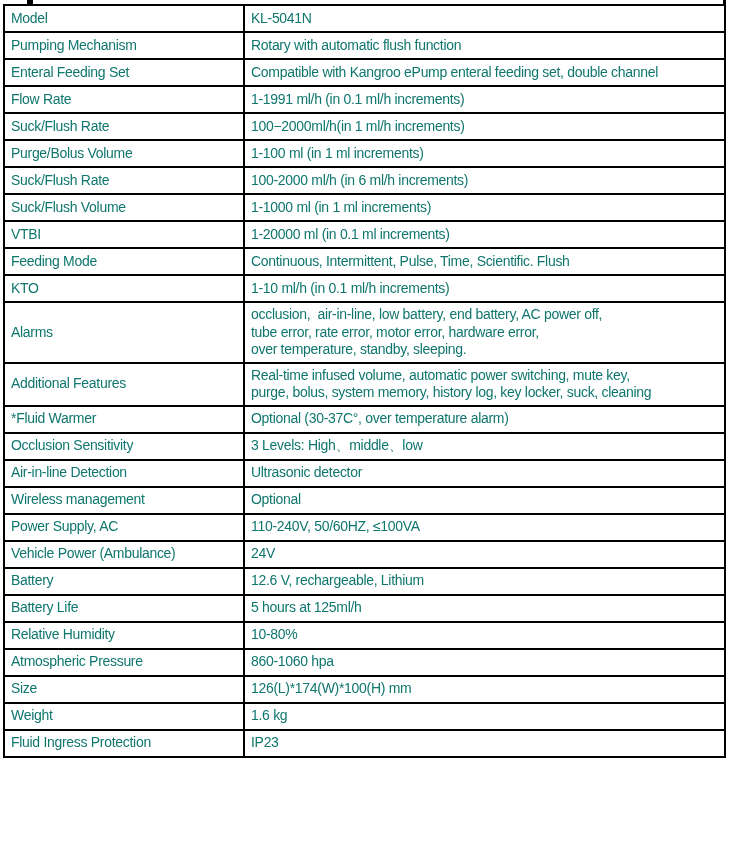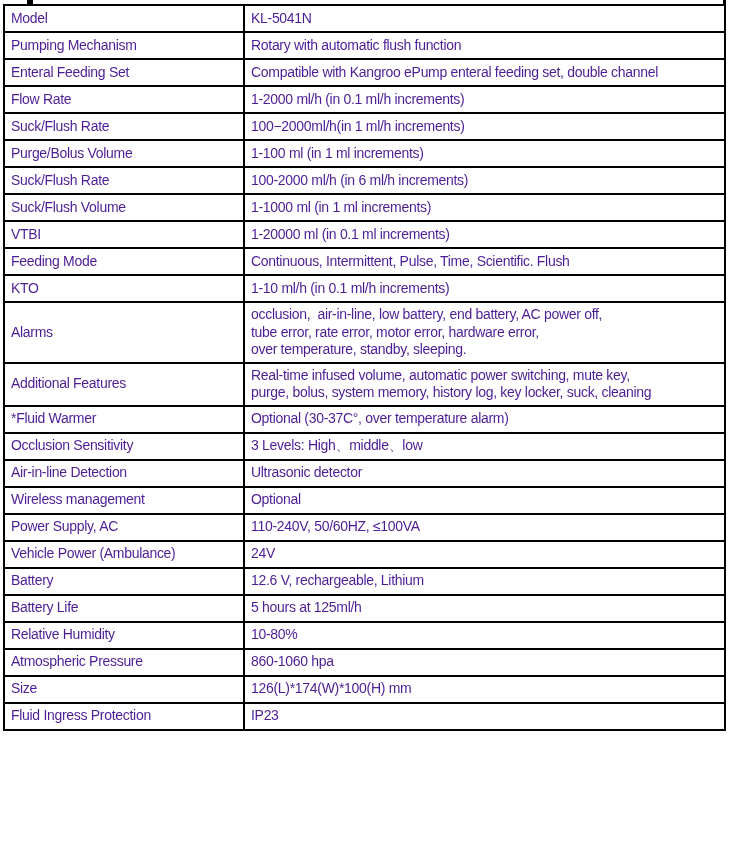--- a/index.html
+++ b/index.html
@@ -37,21 +37,21 @@
       width: 723px;
       margin: 4px 0 0 3px;
       background: #fff;
     }
     table.spec-table tr {
       height: 27px; 
     }
     table.spec-table td {
       border: 2px solid #000000;
       vertical-align: middle;
-      color: #4c1d95;
+      color: #0f766e;
       font-family: "Liberation Sans", sans-serif;
       font-size: 14px;
       line-height: 17.5px;
       letter-spacing: -0.3px;
       padding: 3px 4px 3px 6px;
       overflow: hidden;
     }
     table.spec-table td.label-cell {
       width: 228px;
     }
@@ -74,21 +74,21 @@
         <tr>
           <td class="label-cell">Pumping Mechanism</td>
           <td class="value-cell">Rotary with automatic flush function</td>
         </tr>
         <tr>
           <td class="label-cell">Enteral Feeding Set</td>
           <td class="value-cell">Compatible with Kangroo ePump enteral feeding set, double channel</td>
         </tr>
         <tr>
           <td class="label-cell">Flow Rate</td>
-          <td class="value-cell">1-2000 ml/h (in 0.1 ml/h increments)</td>
+          <td class="value-cell">1-1991 ml/h (in 0.1 ml/h increments)</td>
         </tr>
         <tr>
           <td class="label-cell">Suck/Flush Rate</td>
           <td class="value-cell">100−2000ml/h(in 1 ml/h increments)</td>
         </tr>
         <tr>
           <td class="label-cell">Purge/Bolus Volume</td>
           <td class="value-cell">1-100 ml (in 1 ml increments)</td>
         </tr>
         <tr>
@@ -160,18 +160,22 @@
         </tr>
         <tr>
           <td class="label-cell">Atmospheric Pressure</td>
           <td class="value-cell">860-1060 hpa</td>
         </tr>
         <tr>
           <td class="label-cell">Size</td>
           <td class="value-cell">126(L)*174(W)*100(H) mm</td>
         </tr>
         <tr>
+          <td class="label-cell">Weight</td>
+          <td class="value-cell">1.6 kg</td>
+        </tr>
+        <tr>
           <td class="label-cell">Fluid Ingress Protection</td>
           <td class="value-cell">IP23</td>
         </tr>
       </tbody>
   </table>
 </div>
 
 </body></html>

